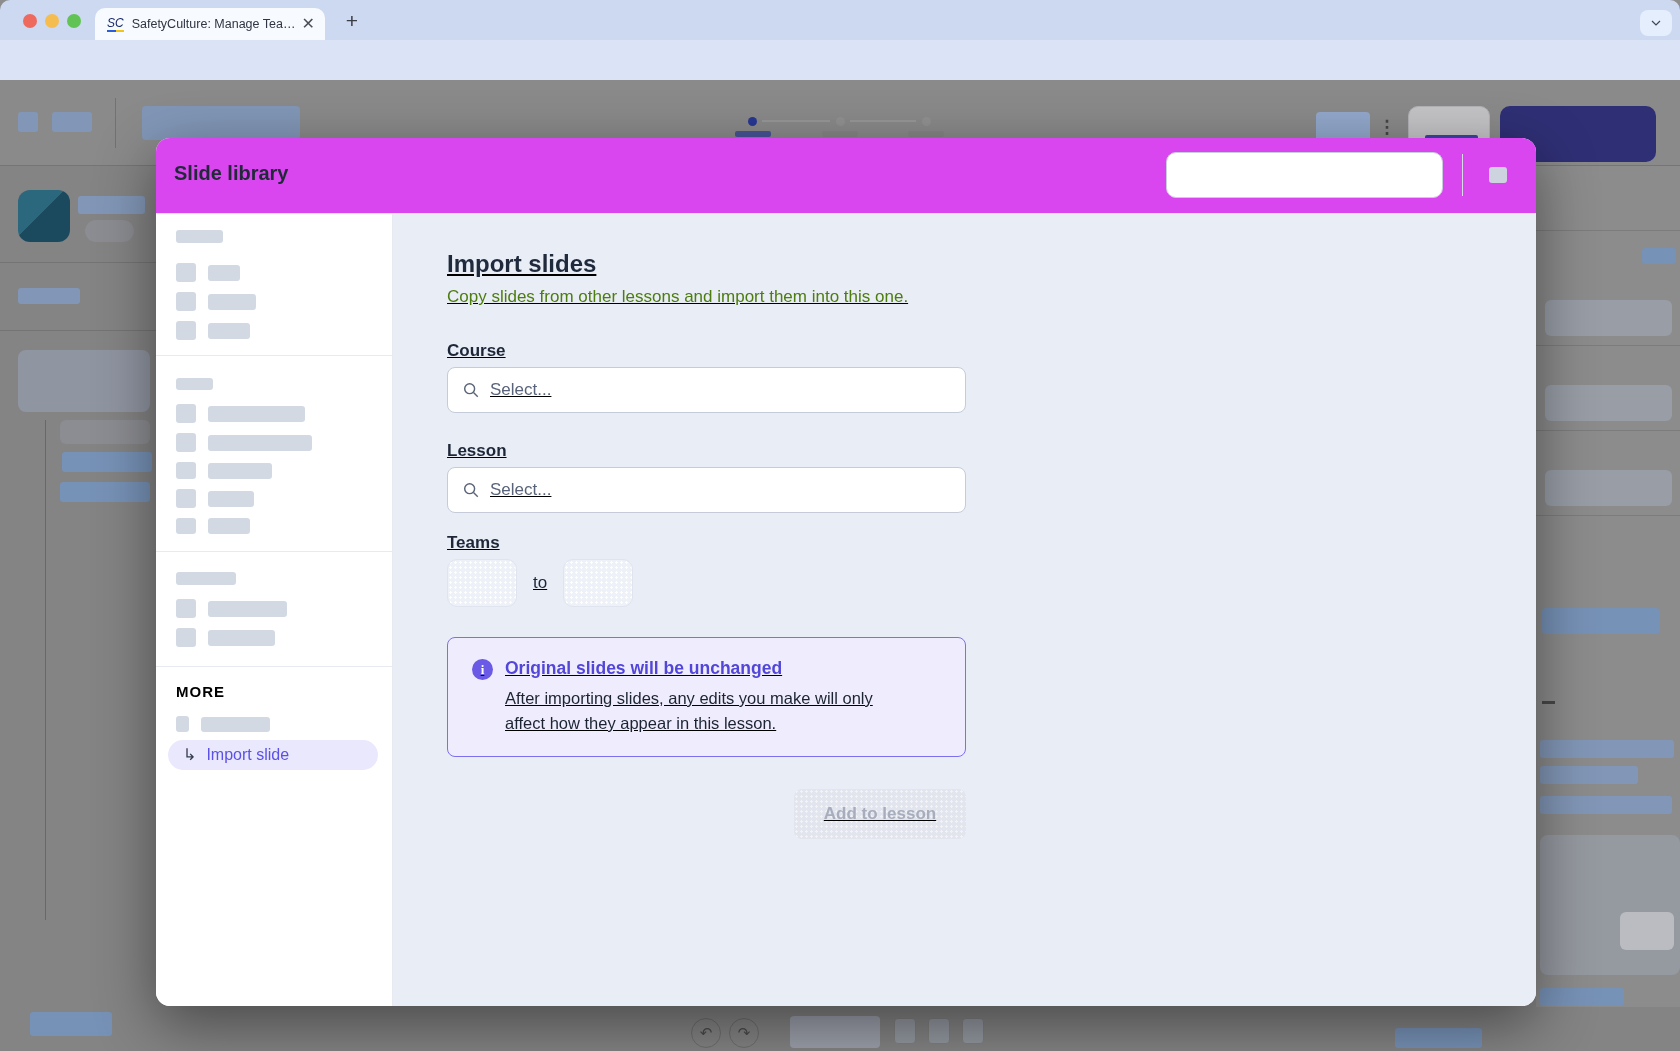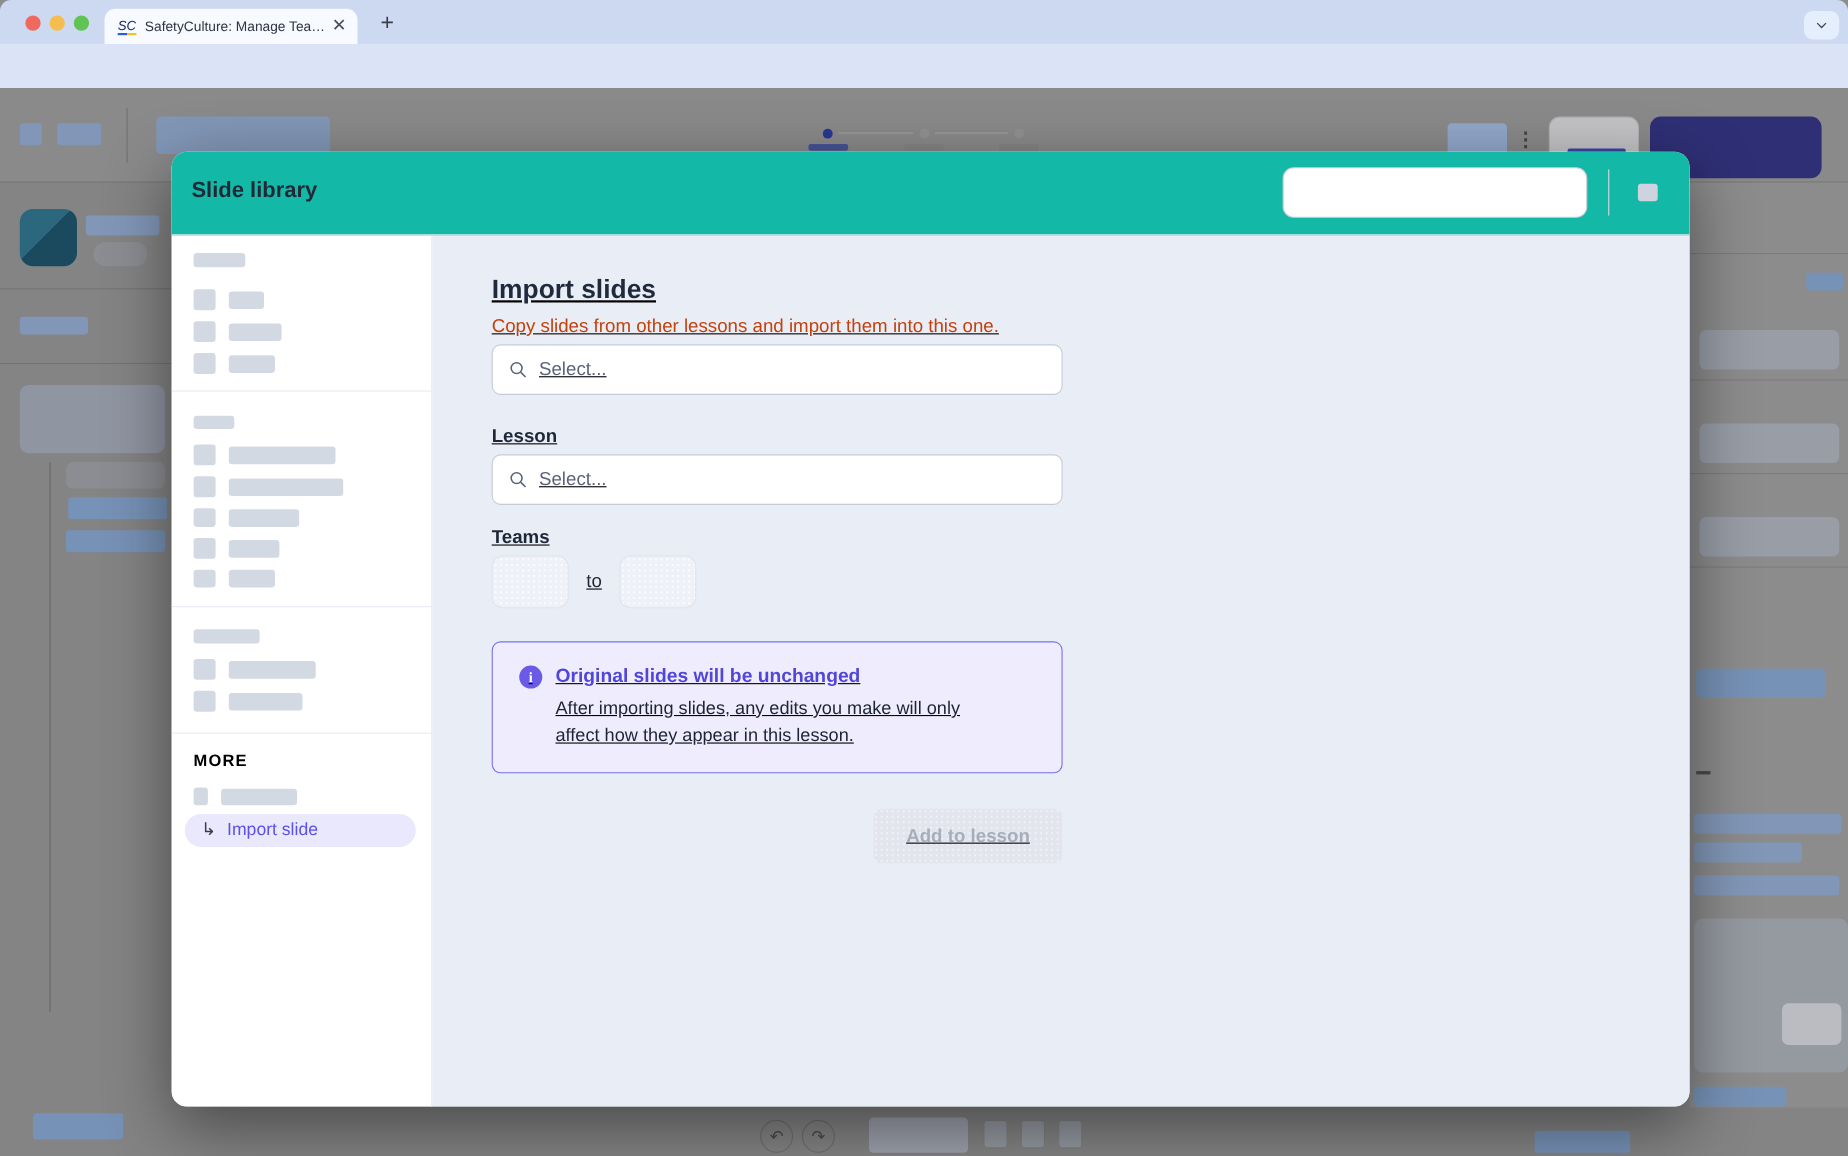--- a/index.html
+++ b/index.html
@@ -26,42 +26,42 @@
   .sep { position:absolute; left:1558px; top:50px; width:1px; height:22px; background:#b9c7e2; }
   .avatar { position:absolute; left:1610px; top:49px; width:24px; height:24px; border-radius:50%; background:#4f82ea; overflow:hidden; }
 
   
   .sh { position:absolute; }
   .bg-topbar { position:absolute; left:0; top:80px; width:1680px; height:86px; background:#949494; border-bottom:1px solid #7d7d7d; }
 
   
   .scrim { position:absolute; left:0; top:80px; width:1680px; height:971px; background:rgba(20,20,20,0.07); }
   .modal { position:absolute; left:156px; top:138px; width:1380px; height:868px; background:#ffffff; border-radius:14px; box-shadow:0 18px 60px rgba(0,0,0,.45); overflow:hidden; }
-  .mhead { position:relative; height:76px; border-bottom:1px solid #e6e9f0; background:#14b8a6; }
+  .mhead { position:relative; height:76px; border-bottom:1px solid #e6e9f0; background:#d946ef; }
   .mtitle { position:absolute; left:18px; top:24px; font-size:20px; font-weight:700; color:#1f2937; }
   .msearch { position:absolute; left:1010px; top:14px; width:277px; height:46px; border:1px solid #c8cedd; border-radius:10px; background:#fff; outline:none; font-size:15px; padding:0 12px; font-family:"Liberation Sans",sans-serif; }
   .mhdiv { position:absolute; left:1306px; top:16px; width:1px; height:42px; background:#d6dae3; }
   .msq { position:absolute; left:1333px; top:29px; width:18px; height:16px; background:#cdd4e0; border-radius:3px; border:none; }
   .mbody { display:flex; height:792px; }
 
   .msidebar { width:237px; border-right:1px solid #e7eaf1; background:#fff; padding:16px 0 0 20px; flex:none; }
   .skh { height:13px; background:#d3d9e3; border-radius:3px; }
   .skrow { display:flex; align-items:center; gap:12px; margin-bottom:10px; }
   .sksq { width:20px; height:19px; background:#d3d9e3; border-radius:3px; flex:none; }
   .skbar { height:16px; background:#d3d9e3; border-radius:3px; }
   .sdiv { border-top:1px solid #e7eaf1; margin-left:-20px; }
   .morelbl { font-size:15px; font-weight:700; letter-spacing:1px; color:#000000; margin:16px 0 16px 0; }
   .importpill { width:210px; height:30px; margin-left:-8px; background:#e9e8fc; border-radius:15px; display:flex; align-items:center; cursor:pointer; }
   .importpill .arr { margin:0 10px 0 15px; font-size:16px; color:#333c4c; line-height:1; }
   .importpill .lbl { font-size:16px; color:#5b50e8; }
 
   .mmain { flex:1; background:#e9edf6; padding:36px 0 0 54px;text-decoration:underline; }
   .content { width:519px; }
   .h1 { font-size:24px; font-weight:700; color:#1f2a3c; }
-  .sub { font-size:17px; color:#c2410c; margin-top:9px; }
+  .sub { font-size:17px; color:#4d7c0f; margin-top:9px; }
   .flabel { font-size:17px; font-weight:700; color:#1d2738; }
   .lbl-course { margin-top:34px; }
   .select { margin-top:6px; height:46px; background:#fff; border:1px solid #c5cbd8; border-radius:8px; display:flex; align-items:center; padding:0 14px; gap:10px; cursor:pointer; }
   .select .ph { font-size:17px; color:#59637a; }
   .lbl-lesson { margin-top:28px; }
   .lbl-slides { margin-top:20px; }
   .slidesrow { margin-top:6px; display:flex; align-items:center; }
   .numbox { width:70px; height:48px; border:1px solid #e0e4ee; border-radius:10px; background-color:#eef1f8; background-image:radial-gradient(rgba(255,255,255,.9) 1px, transparent 1.2px); background-size:5px 5px; }
   .tolbl { font-size:17px; color:#1d2738; margin:0 16px; }
   .infobox { margin-top:30px; width:519px; border:1.5px solid #7c6ff0; border-radius:8px; background:#efedfd; padding:20px 20px 20px 24px; display:flex; }
@@ -301,20 +301,21 @@
           <span class="arr">↳</span>
           <span class="lbl">Import slide</span>
         </div>
       </div>
 
       <div class="mmain">
         <div class="content">
           <div class="h1">Import slides</div>
           <div class="sub">Copy slides from other lessons and import them into this one.</div>
 
+          <div class="flabel lbl-course">Course</div>
           <div class="select">
             <svg width="18" height="18" viewBox="0 0 20 20">
                 <g fill="none" stroke="#5a6478" stroke-width="1.6">
                   <circle cx="8.5" cy="8.5" r="5.5"></circle>
                   <line x1="12.8" y1="12.8" x2="17.5" y2="17.5"></line>
                 </g>
               </svg>
             <span class="ph">Select...</span>
           </div>
 

